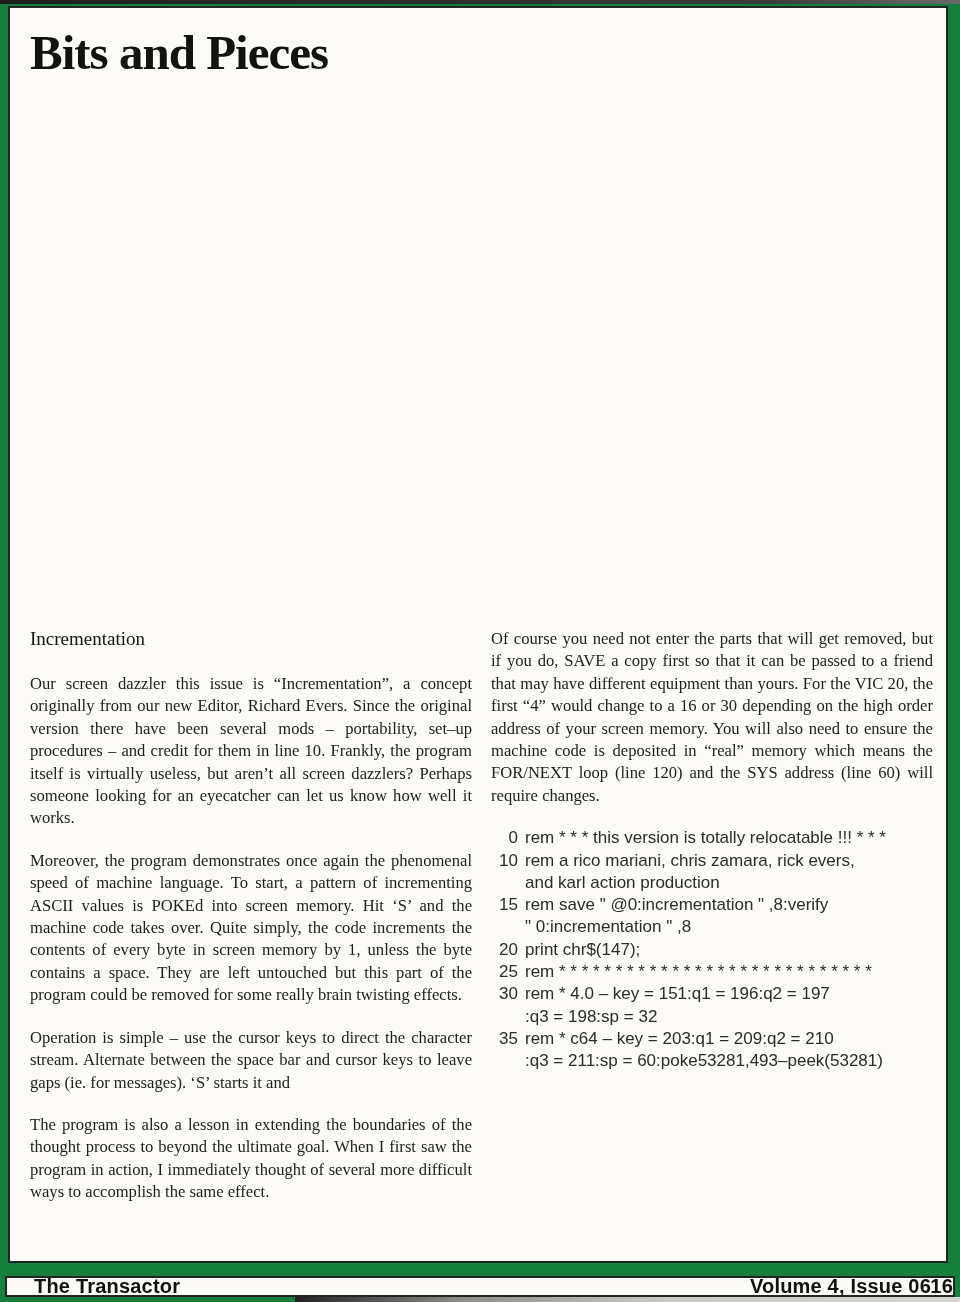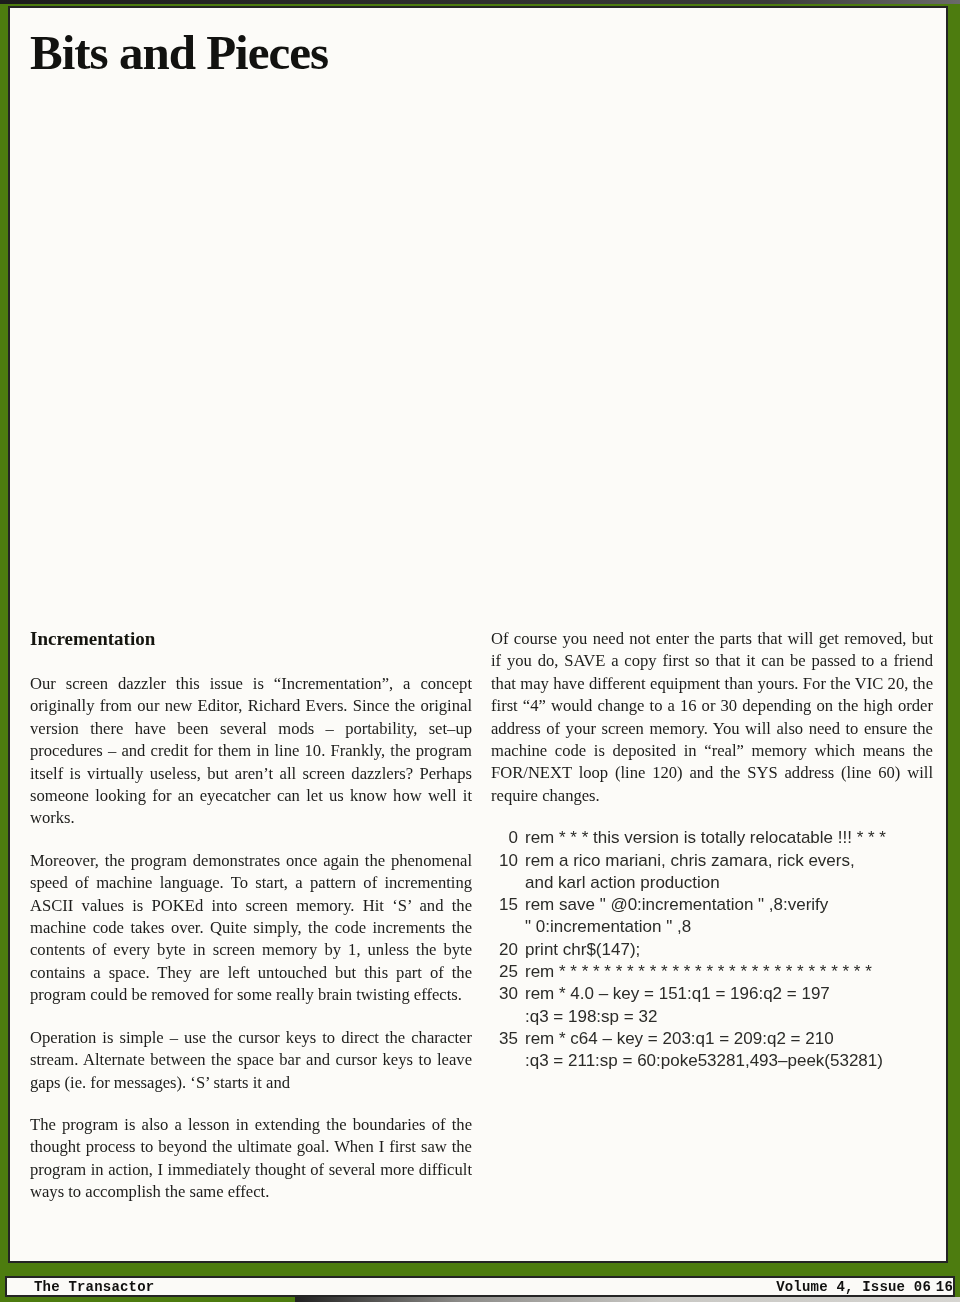--- a/index.html
+++ b/index.html
@@ -1,21 +1,21 @@
 <!DOCTYPE html>
 <html><head>
 <meta charset="utf-8">
 <style>
   html,body{margin:0;padding:0;}
   body{background:#e8e7e4;}
   .page{
     position:relative;
     width:960px;height:1302px;
     margin:0 auto;
-    background:#4d7c0f;
+    background:#15803d;
     overflow:hidden;
     font-family:"Liberation Serif", serif;
     color:#1d1d1b;
   }
   .top-strip{
     position:absolute;left:0;top:0;width:960px;height:4px;
     background:linear-gradient(to right,#1c1c1c,#3a3a3a 80%,#6a6a6a);
   }
   .main-box{
     position:absolute;left:8px;top:6px;width:940px;height:1257px;
@@ -34,42 +34,42 @@
   .col{
     position:absolute;top:620px;width:442px;
     font-size:16.6px;line-height:22.4px;
     text-align:justify;
   }
   .col.left{left:20px;}
   .col.right{left:481px;}
   .col h2{
     margin:0 0 23px 0;
     font-size:19px;line-height:22px;
-    font-weight:700;color:#15150f;
+    font-weight:400;color:#15150f;
     text-align:left;
   }
   .col p{margin:0 0 20px 0;}
   .code{
     margin-top:4px;
     font-family:"Liberation Sans", sans-serif;
     font-size:17px;line-height:22.3px;
     color:#2b2b28;
     text-align:left;
   }
   .code-line{display:flex;}
   .ln{flex:none;width:27px;text-align:right;margin-right:7px;white-space:pre;}
   .ct{white-space:pre-wrap;}
   .footer{
     position:absolute;left:5px;top:1276px;width:950px;height:21px;
     border:2px solid #242424;
     box-sizing:border-box;
     background:#fbfaf7;
     display:flex;align-items:center;
-    font-family:Liberation Mono, monospace;
-    font-weight:700;font-size:14px;color:#111110;
+    font-family:Liberation Sans, sans-serif;
+    font-weight:700;font-size:20px;color:#111110;
     letter-spacing:0.2px;
   }
   .f-left{position:absolute;left:27px;}
   .f-center{position:absolute;left:0;right:0;text-align:right;}
   .f-right{position:absolute;right:22px;}
   .bottom-strip{
     position:absolute;left:295px;top:1297px;width:665px;height:5px;
     background:linear-gradient(to right,#222221,#8d8c89 25%,#c9c8c4 55%,#d6d5d1);
   }
 </style>

